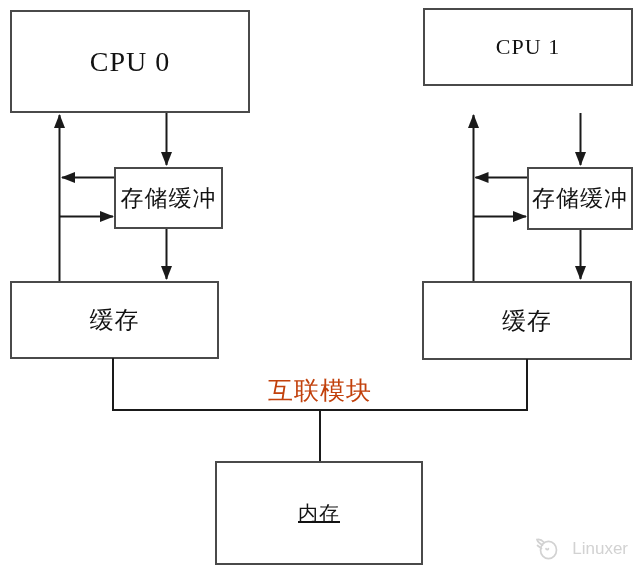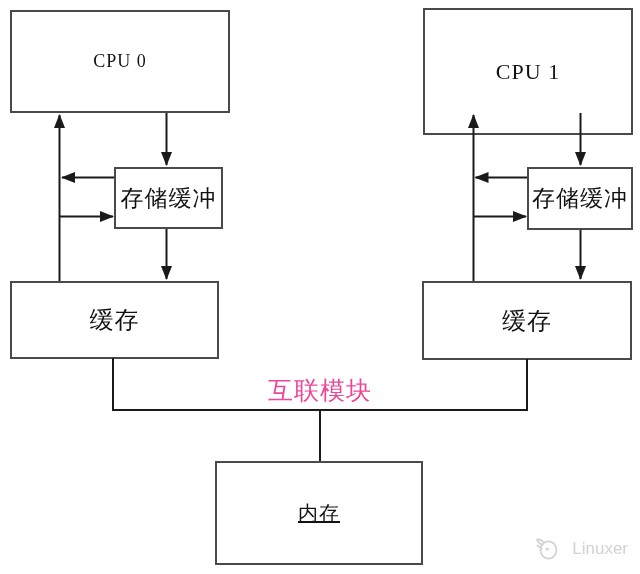--- a/index.html
+++ b/index.html
@@ -23,34 +23,34 @@
     box-sizing: border-box;
     border: 2px solid #4a4a4a;
     background: #ffffff;
     display: flex;
     align-items: center;
     justify-content: center;
     color: #121212;
     z-index: 1;
     letter-spacing: 1px;
   }
-  .box-cpu0   { left:10px;  top:10px;  width:220px; height:103px; font-size:18px; }
-  .box-cpu1   { left:423px; top:8px;   width:210px; height:127px; font-size:22px; }
+  .box-cpu0   { left:10px;  top:10px;  width:240px; height:103px; font-size:28px; }
+  .box-cpu1   { left:423px; top:8px;   width:210px; height:78px; font-size:22px; }
   .box-sb0    { left:114px; top:167px; width:109px; height:62px;  font-size:23px; }
   .box-sb1    { left:527px; top:167px; width:106px; height:63px;  font-size:23px; }
   .box-cache0 { left:10px;  top:281px; width:209px; height:78px;  font-size:24px; }
   .box-cache1 { left:422px; top:281px; width:210px; height:79px;  font-size:24px; }
   .box-mem    { left:215px; top:461px; width:208px; height:104px; font-size:20px;text-decoration:underline; }
   .interconnect-label {
     position: absolute;
     left: 320px;
     top: 374px;
     transform: translateX(-50%);
     font-size: 25px;
-    color: #ec4899;
+    color: #c2410c;
     white-space: nowrap;
     z-index: 1;
     letter-spacing: 1px;
   }
   .watermark {
     position: absolute;
     right: 12px;
     bottom: 13px;
     display: flex;
     align-items: center;

